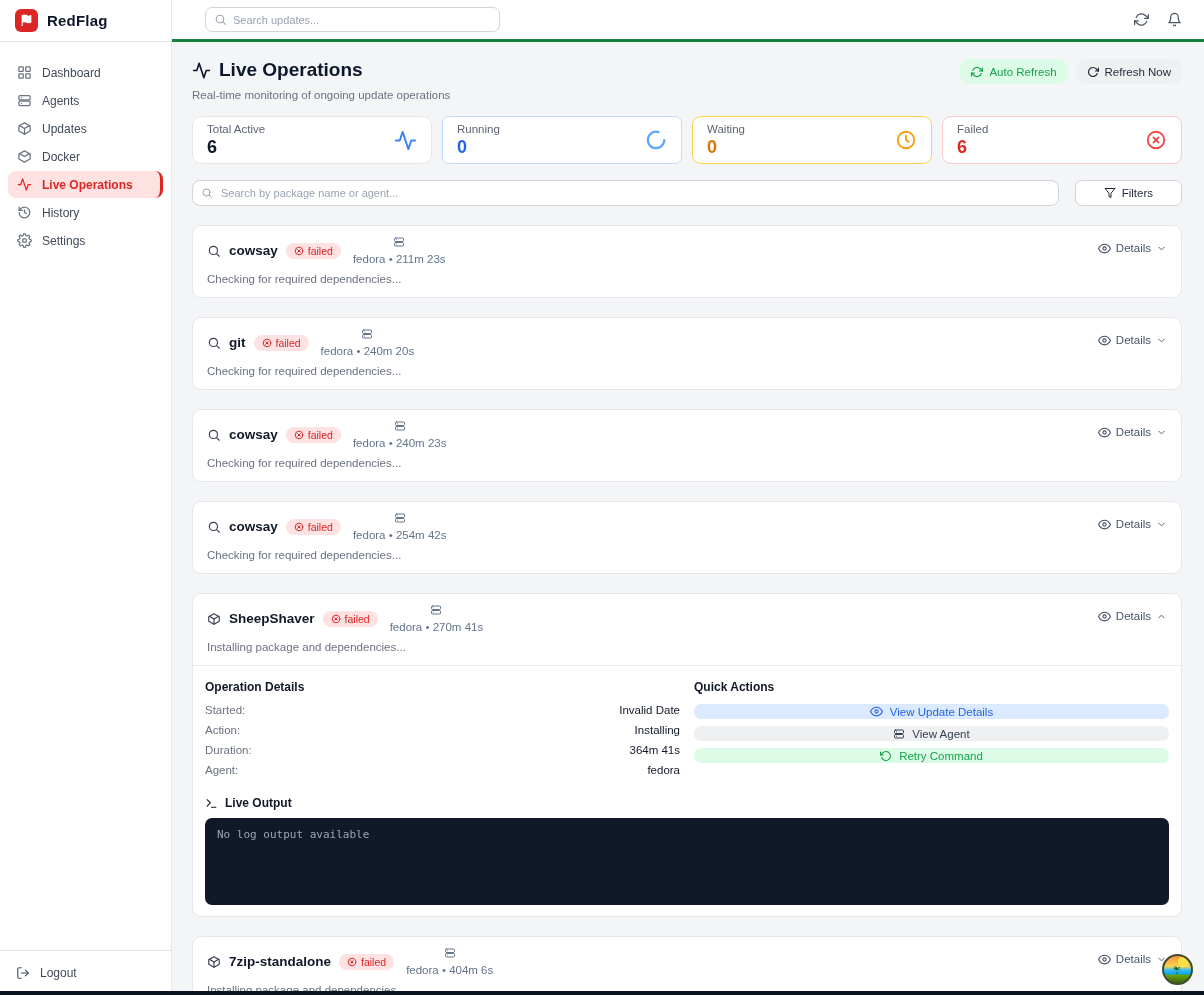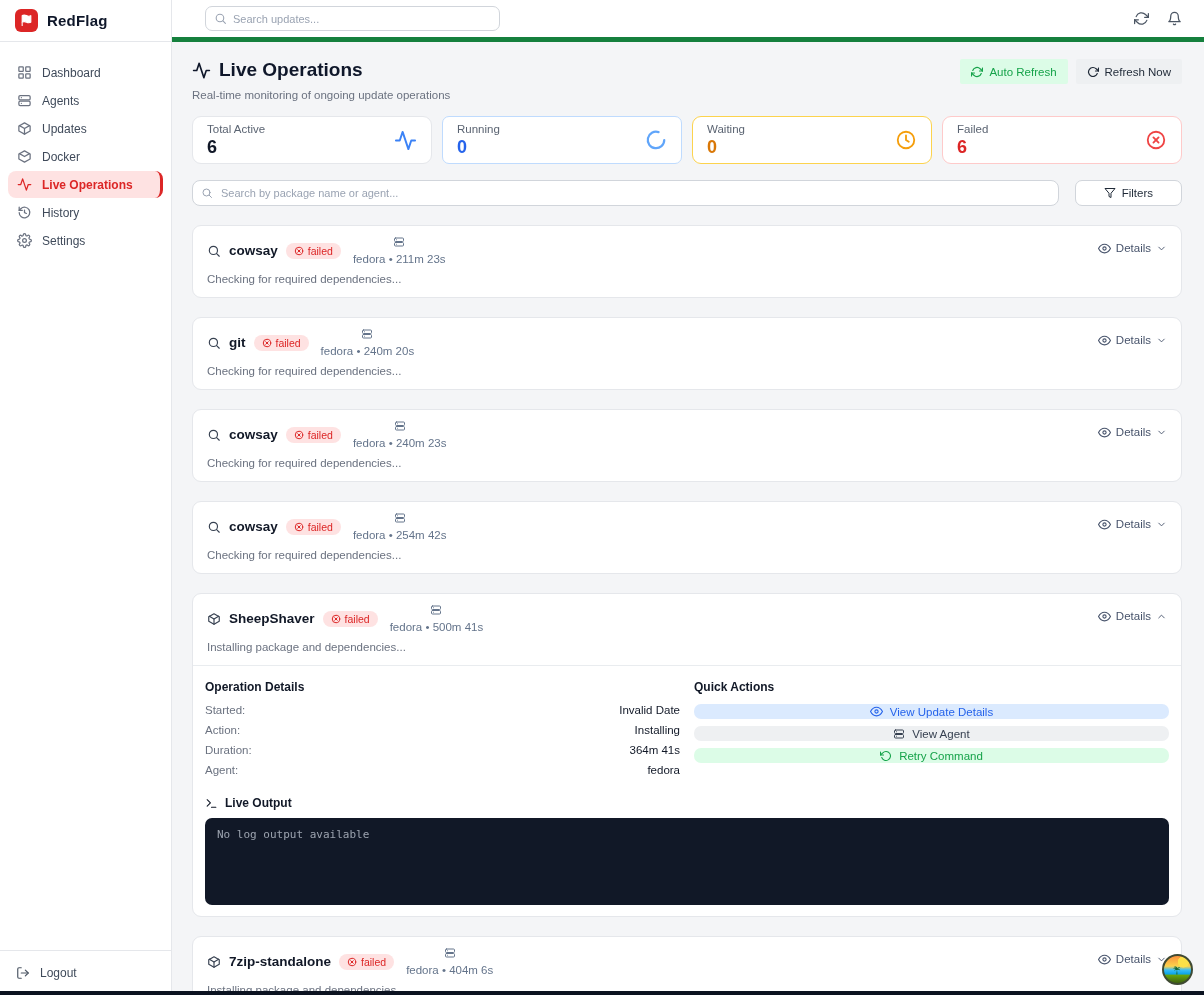--- a/index.html
+++ b/index.html
@@ -16,36 +16,36 @@
   .logo-box { width:23px; height:23px; border-radius:6px; background:#dc2626; display:flex; align-items:center; justify-content:center; }
   .logo-name { font-size:15px; font-weight:bold; color:#0f172a; letter-spacing:.2px; }
   .nav { padding:17px 8px 0 8px; flex:1; }
   .nav-item { display:flex; align-items:center; gap:10px; padding:6px 9px; margin-bottom:1px; border-radius:8px; color:#3f4a5a; font-size:12px; cursor:pointer; }
   .nav-item .nico { color:#6b7280; }
   .nav-item.active { background:#fee2e2; color:#dc2626; border-right:3px solid #dc2626; font-weight:bold; }
   .nav-item.active .nico { color:#dc2626; }
   .logout-row { border-top:1px solid #e5e7eb; padding:15px 16px; display:flex; align-items:center; gap:10px; font-size:12px; color:#3f4a5a; cursor:pointer; }
 
   
-  .topbar { height:42px; background:#fff; border-bottom:5px solid #15803d; display:flex; align-items:center; padding:0 22px 0 33px; flex-shrink:0; }
+  .topbar { height:42px; background:#fff; border-bottom:3px solid #15803d; display:flex; align-items:center; padding:0 22px 0 33px; flex-shrink:0; }
   .tsearch { position:relative; width:295px; }
   .tsearch input { width:100%; height:25px; border:1px solid #d1d5db; border-radius:7px; padding:0 10px 0 27px; font-size:11px; color:#374151; background:#fff; font-family:"Liberation Sans", sans-serif; }
   .tsearch input::placeholder { color:#9aa3b2; }
   .tsearch .sic { position:absolute; left:9px; top:6px; color:#9aa3b2; }
   .top-icons { margin-left:auto; display:flex; align-items:center; gap:18px; color:#4b5563; }
   .top-icons .tic { cursor:pointer; }
 
   
   .content { flex:1; padding:17px 22px 0 20px; overflow:hidden; position:relative; }
   .title-row { display:flex; align-items:flex-start; }
   .title-left { display:flex; align-items:center; gap:8px; }
   .page-title { font-size:19px; font-weight:bold; color:#0f172a; }
   .subtitle { font-size:11.5px; color:#6b7280; margin:5px 0 15px 0; }
   .title-actions { margin-left:auto; display:flex; gap:8px; }
-  .btn { display:inline-flex; align-items:center; gap:6px; border:none; border-radius:2px; height:25px; padding:0 11px; font-size:11.5px; cursor:pointer; font-family:"Liberation Sans", sans-serif; }
+  .btn { display:inline-flex; align-items:center; gap:6px; border:none; border-radius:9px; height:25px; padding:0 11px; font-size:11.5px; cursor:pointer; font-family:"Liberation Sans", sans-serif; }
   .btn-green { background:#dcfce7; color:#16a34a; }
   .btn-gray { background:#eef0f2; color:#1f2937; }
 
   
   .stats { display:flex; gap:10px; margin-bottom:16px; }
   .stat-card { flex:1; background:#fff; border:1px solid #e5e7eb; border-radius:9px; padding:11px 14px; height:48px; display:flex; justify-content:space-between; align-items:center; }
   .stat-card .stxt { display:flex; flex-direction:column; gap:2px; }
   .stat-label { font-size:11.5px; color:#5b6472; }
   .stat-value { font-size:18px; font-weight:bold; color:#111827; }
   .stat-card.b-blue { border-color:#bfdbfe;border-radius:7px; } .stat-card.b-blue .stat-value { color:#2563eb; }
@@ -541,21 +541,21 @@
                     </svg>
                     <span>failed</span>
                   </span>
                 <span class="op-meta">
                     <svg width="12" height="12" viewBox="0 0 24 24" fill="none" stroke="currentColor" stroke-width="2" stroke-linecap="round">
                       <rect x="3" y="4" width="18" height="7" rx="2"></rect>
                       <rect x="3" y="13" width="18" height="7" rx="2"></rect>
                       <line x1="7" y1="7.5" x2="7.01" y2="7.5"></line>
                       <line x1="7" y1="16.5" x2="7.01" y2="16.5"></line>
                     </svg>
-                    <span>fedora • 500m 41s</span>
+                    <span>fedora • 270m 41s</span>
                   </span>
               </div>
               <div class="op-msg">Installing package and dependencies...</div>
             </div>
             <button class="details-btn">
               <span>
                   <svg width="13" height="13" viewBox="0 0 24 24" fill="none" stroke="currentColor" stroke-width="2">
                     <path d="M1 12s4-8 11-8 11 8 11 8-4 8-11 8-11-8-11-8z"></path>
                     <circle cx="12" cy="12" r="3"></circle>
                   </svg>

